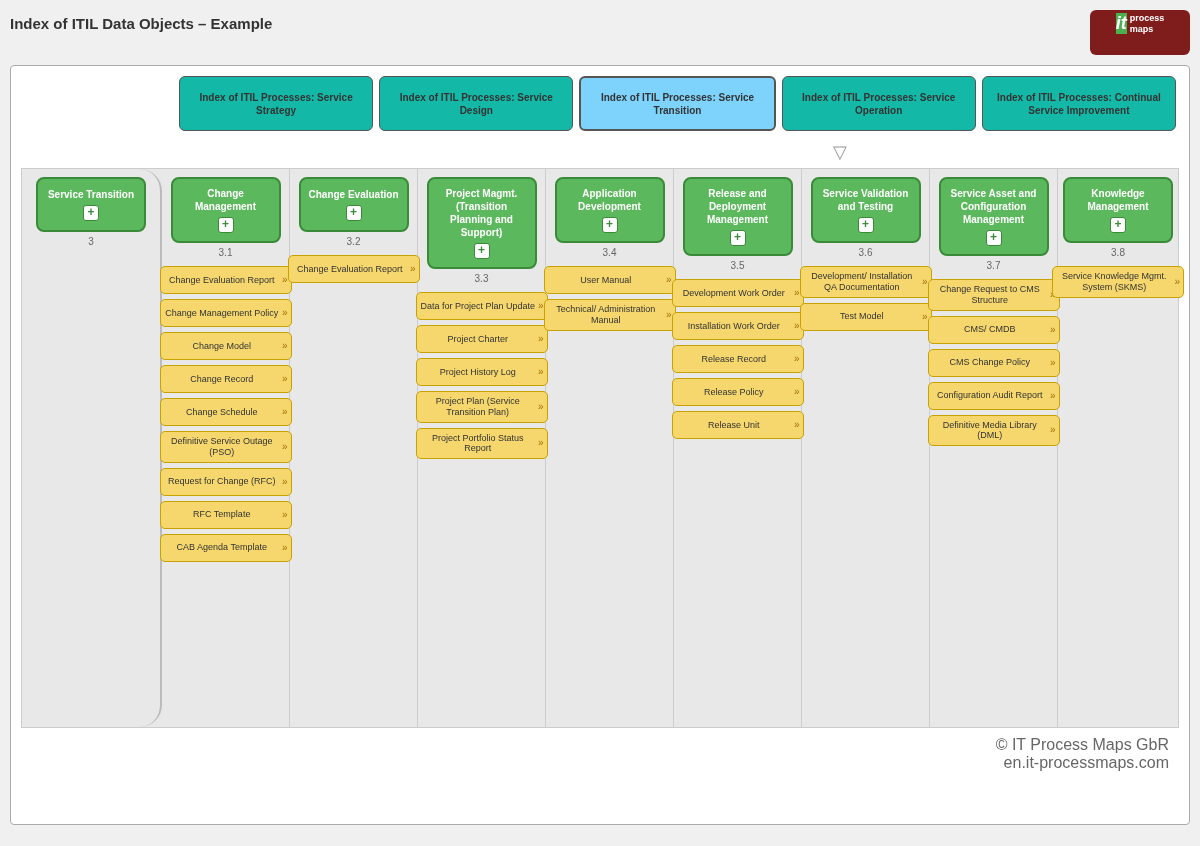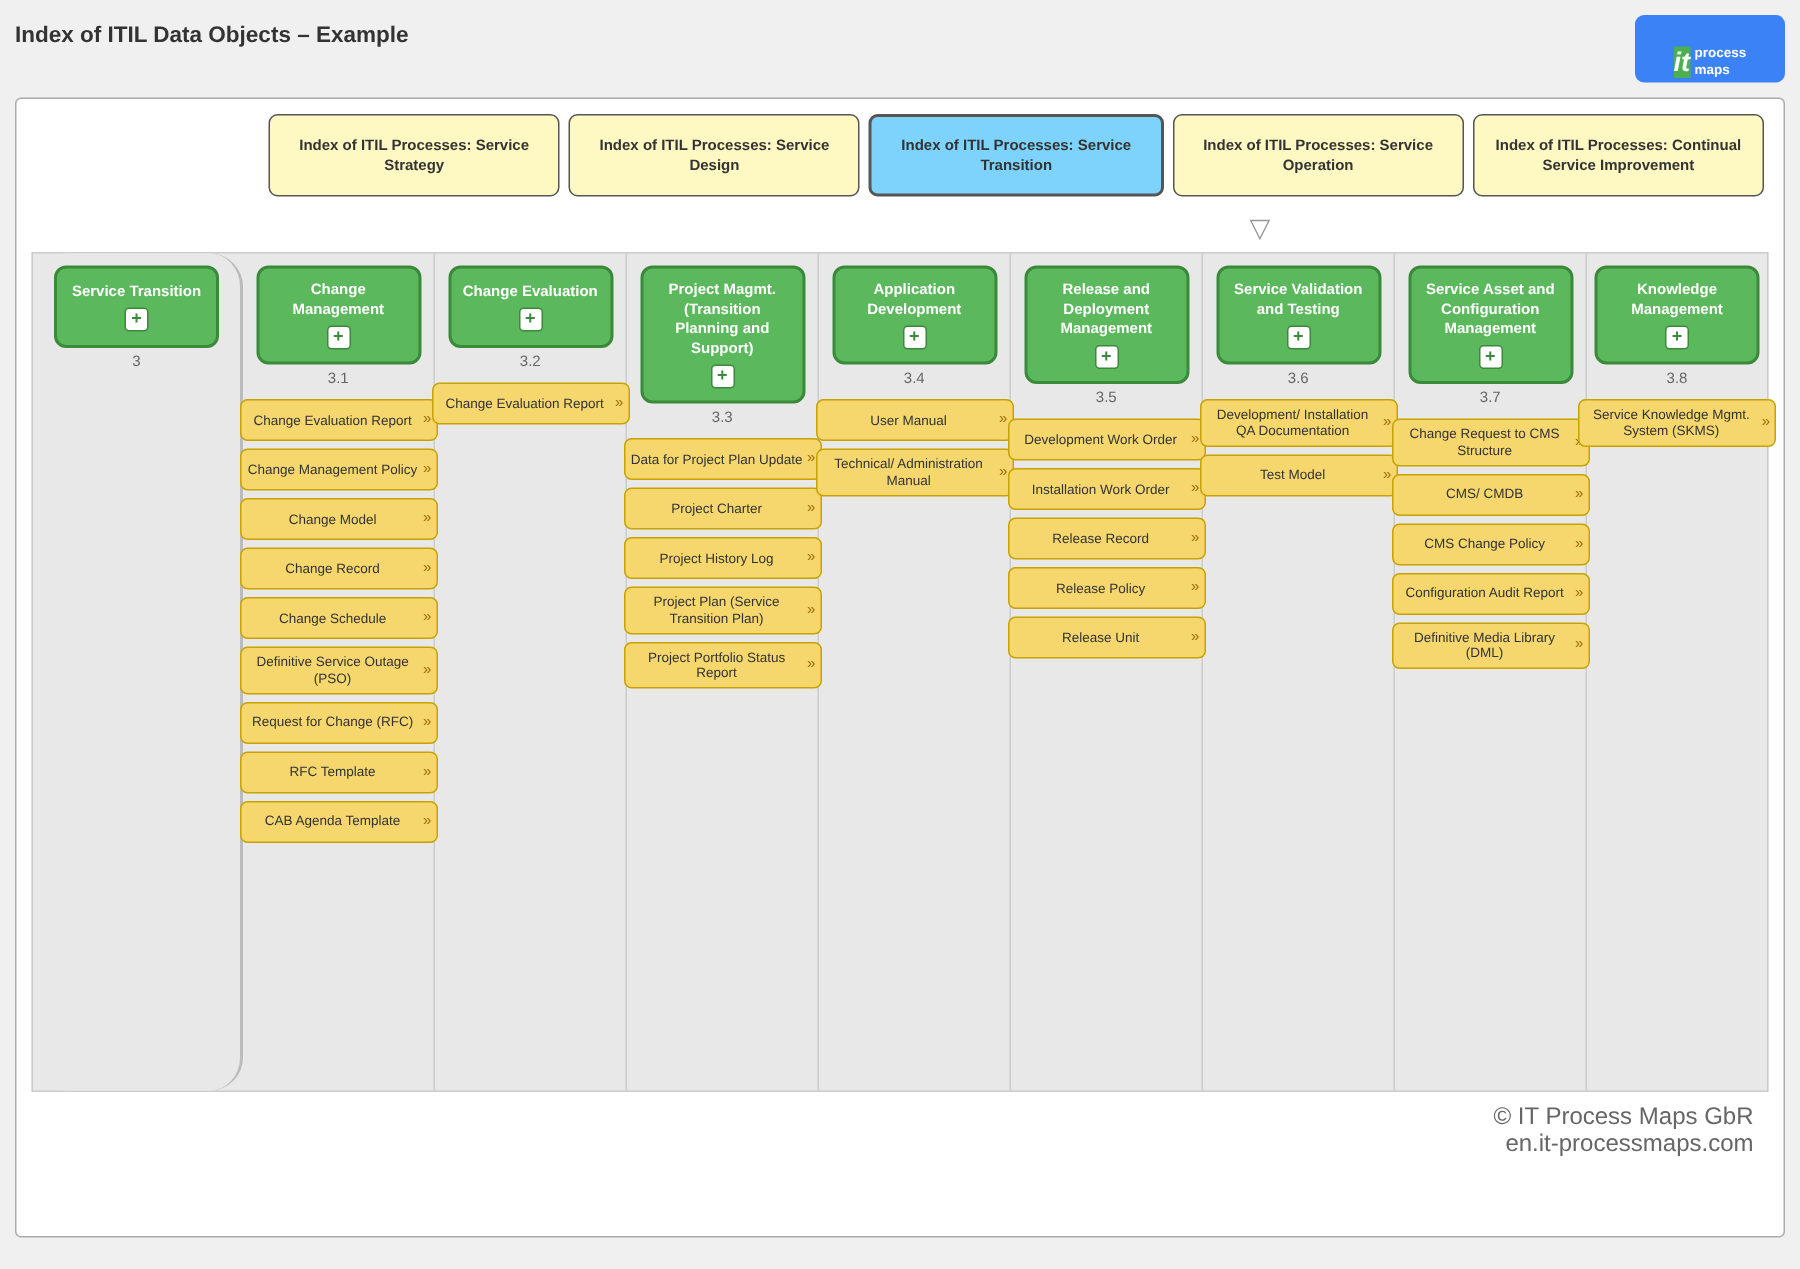--- a/index.html
+++ b/index.html
@@ -24,24 +24,24 @@
     }
     .page-title {
       font-size: 15px;
       font-weight: bold;
       color: #333;
       padding: 5px 0;
     }
     .logo {
       width: 100px;
       height: 45px;
-      background: #3b82f6;
+      background: #7f1d1d;
       border-radius: 6px;
       display: flex;
-      align-items: flex-end;
+      align-items: flex-start;
       justify-content: center;
       color: white;
       font-size: 10px;
       font-weight: bold;
       padding: 3px;
     }
     .logo-it {
       background: #4caf50;
       color: white;
       font-size: 18px;
@@ -63,21 +63,21 @@
       min-height: 760px;
     }
     
     .header-row {
       display: flex;
       align-items: flex-end;
       margin-bottom: 10px;
       padding-left: 155px;
     }
     .process-header-box {
-      background: #fef9c3;
+      background: #14b8a6;
       border: 1.5px solid #555;
       border-radius: 6px;
       text-align: center;
       font-size: 10px;
       font-weight: bold;
       color: #333;
       padding: 6px 4px;
       line-height: 1.3;
       flex: 1;
       margin: 0 3px;

